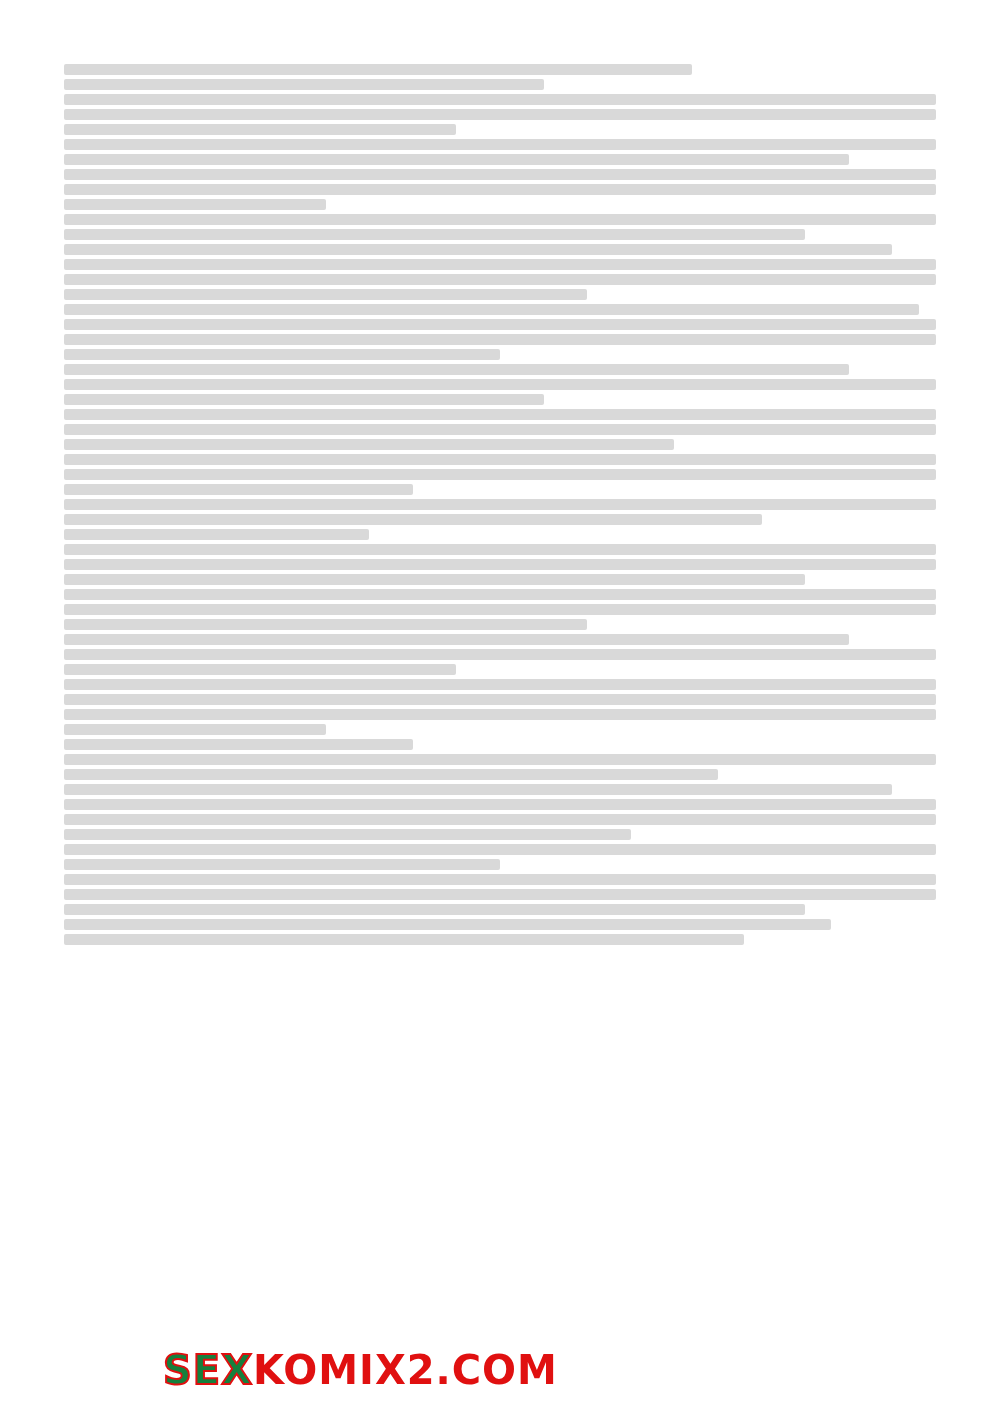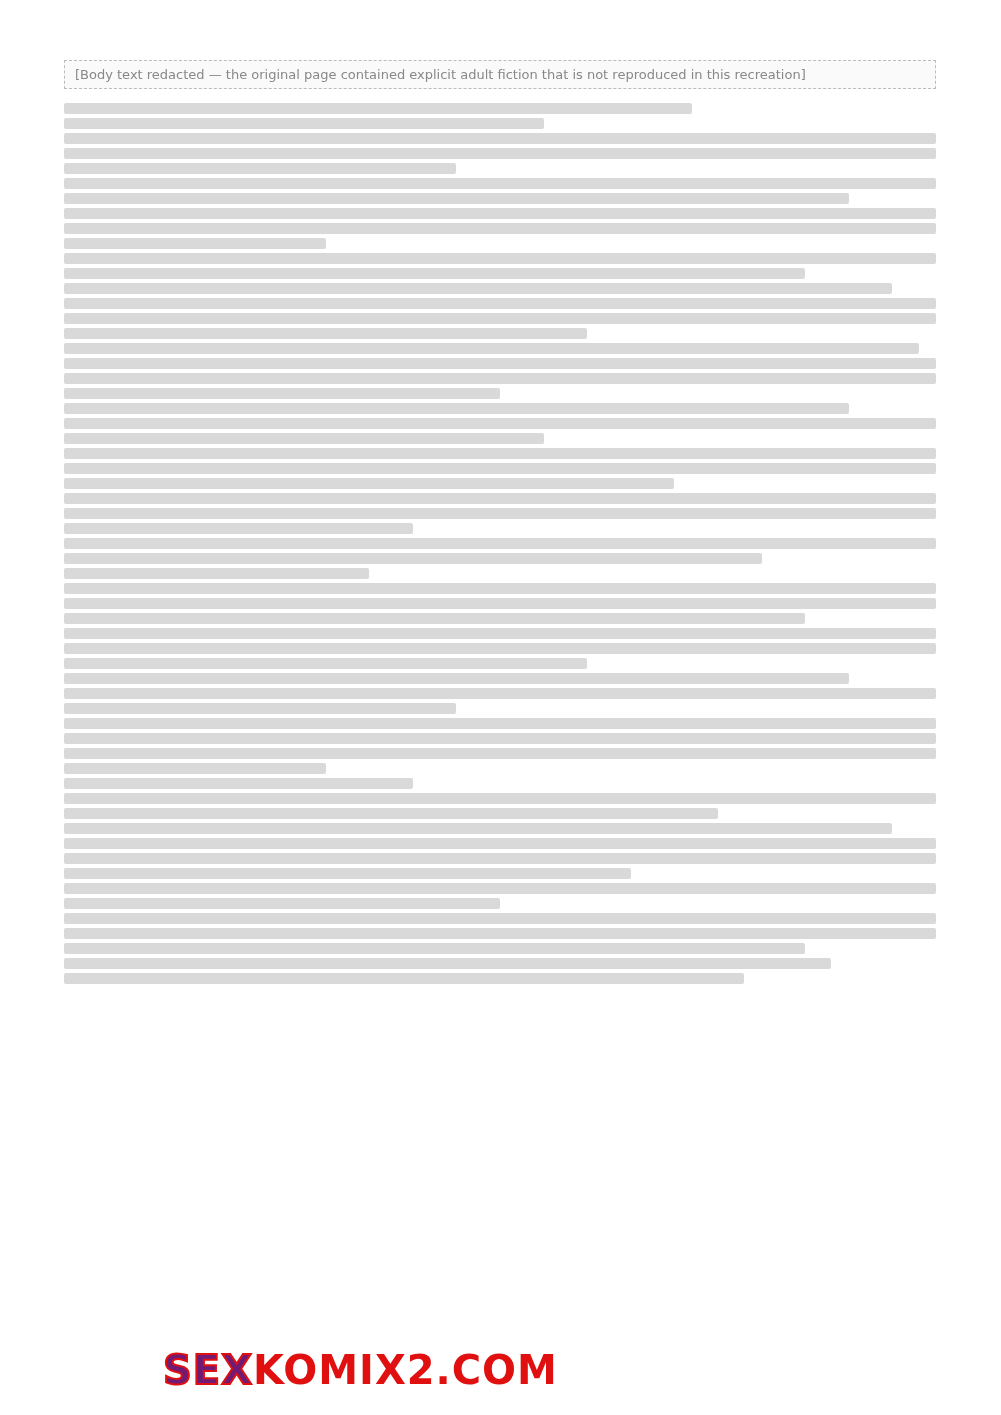--- a/index.html
+++ b/index.html
@@ -42,31 +42,30 @@
     position: absolute;
     left: 163px;
     bottom: 22px;
     font-size: 40px;
     font-weight: bold;
     letter-spacing: 1px;
     color: #e01010;
     font-family: "DejaVu Sans", "Liberation Sans", sans-serif;
   }
   .logo .outline {
-    color: #701a75;
+    color: #15803d;
     -webkit-text-stroke: 2px #e01010;
   }
 </style>
 </head>
 <body>
 
 <div class="page">
 
   <div class="text-block">
-    <div class="redaction-notice">[Body text redacted — the original page contained explicit adult fiction that is not reproduced in this recreation]</div>
     <div id="paragraphs">
         <div class="paragraph">
           <div class="line-bar" style="width: 72%;"></div>
         </div>
         <div class="paragraph">
           <div class="line-bar" style="width: 55%;"></div>
         </div>
         <div class="paragraph">
           <div class="line-bar" style="width: 100%;"></div>
           <div class="line-bar" style="width: 100%;"></div>

